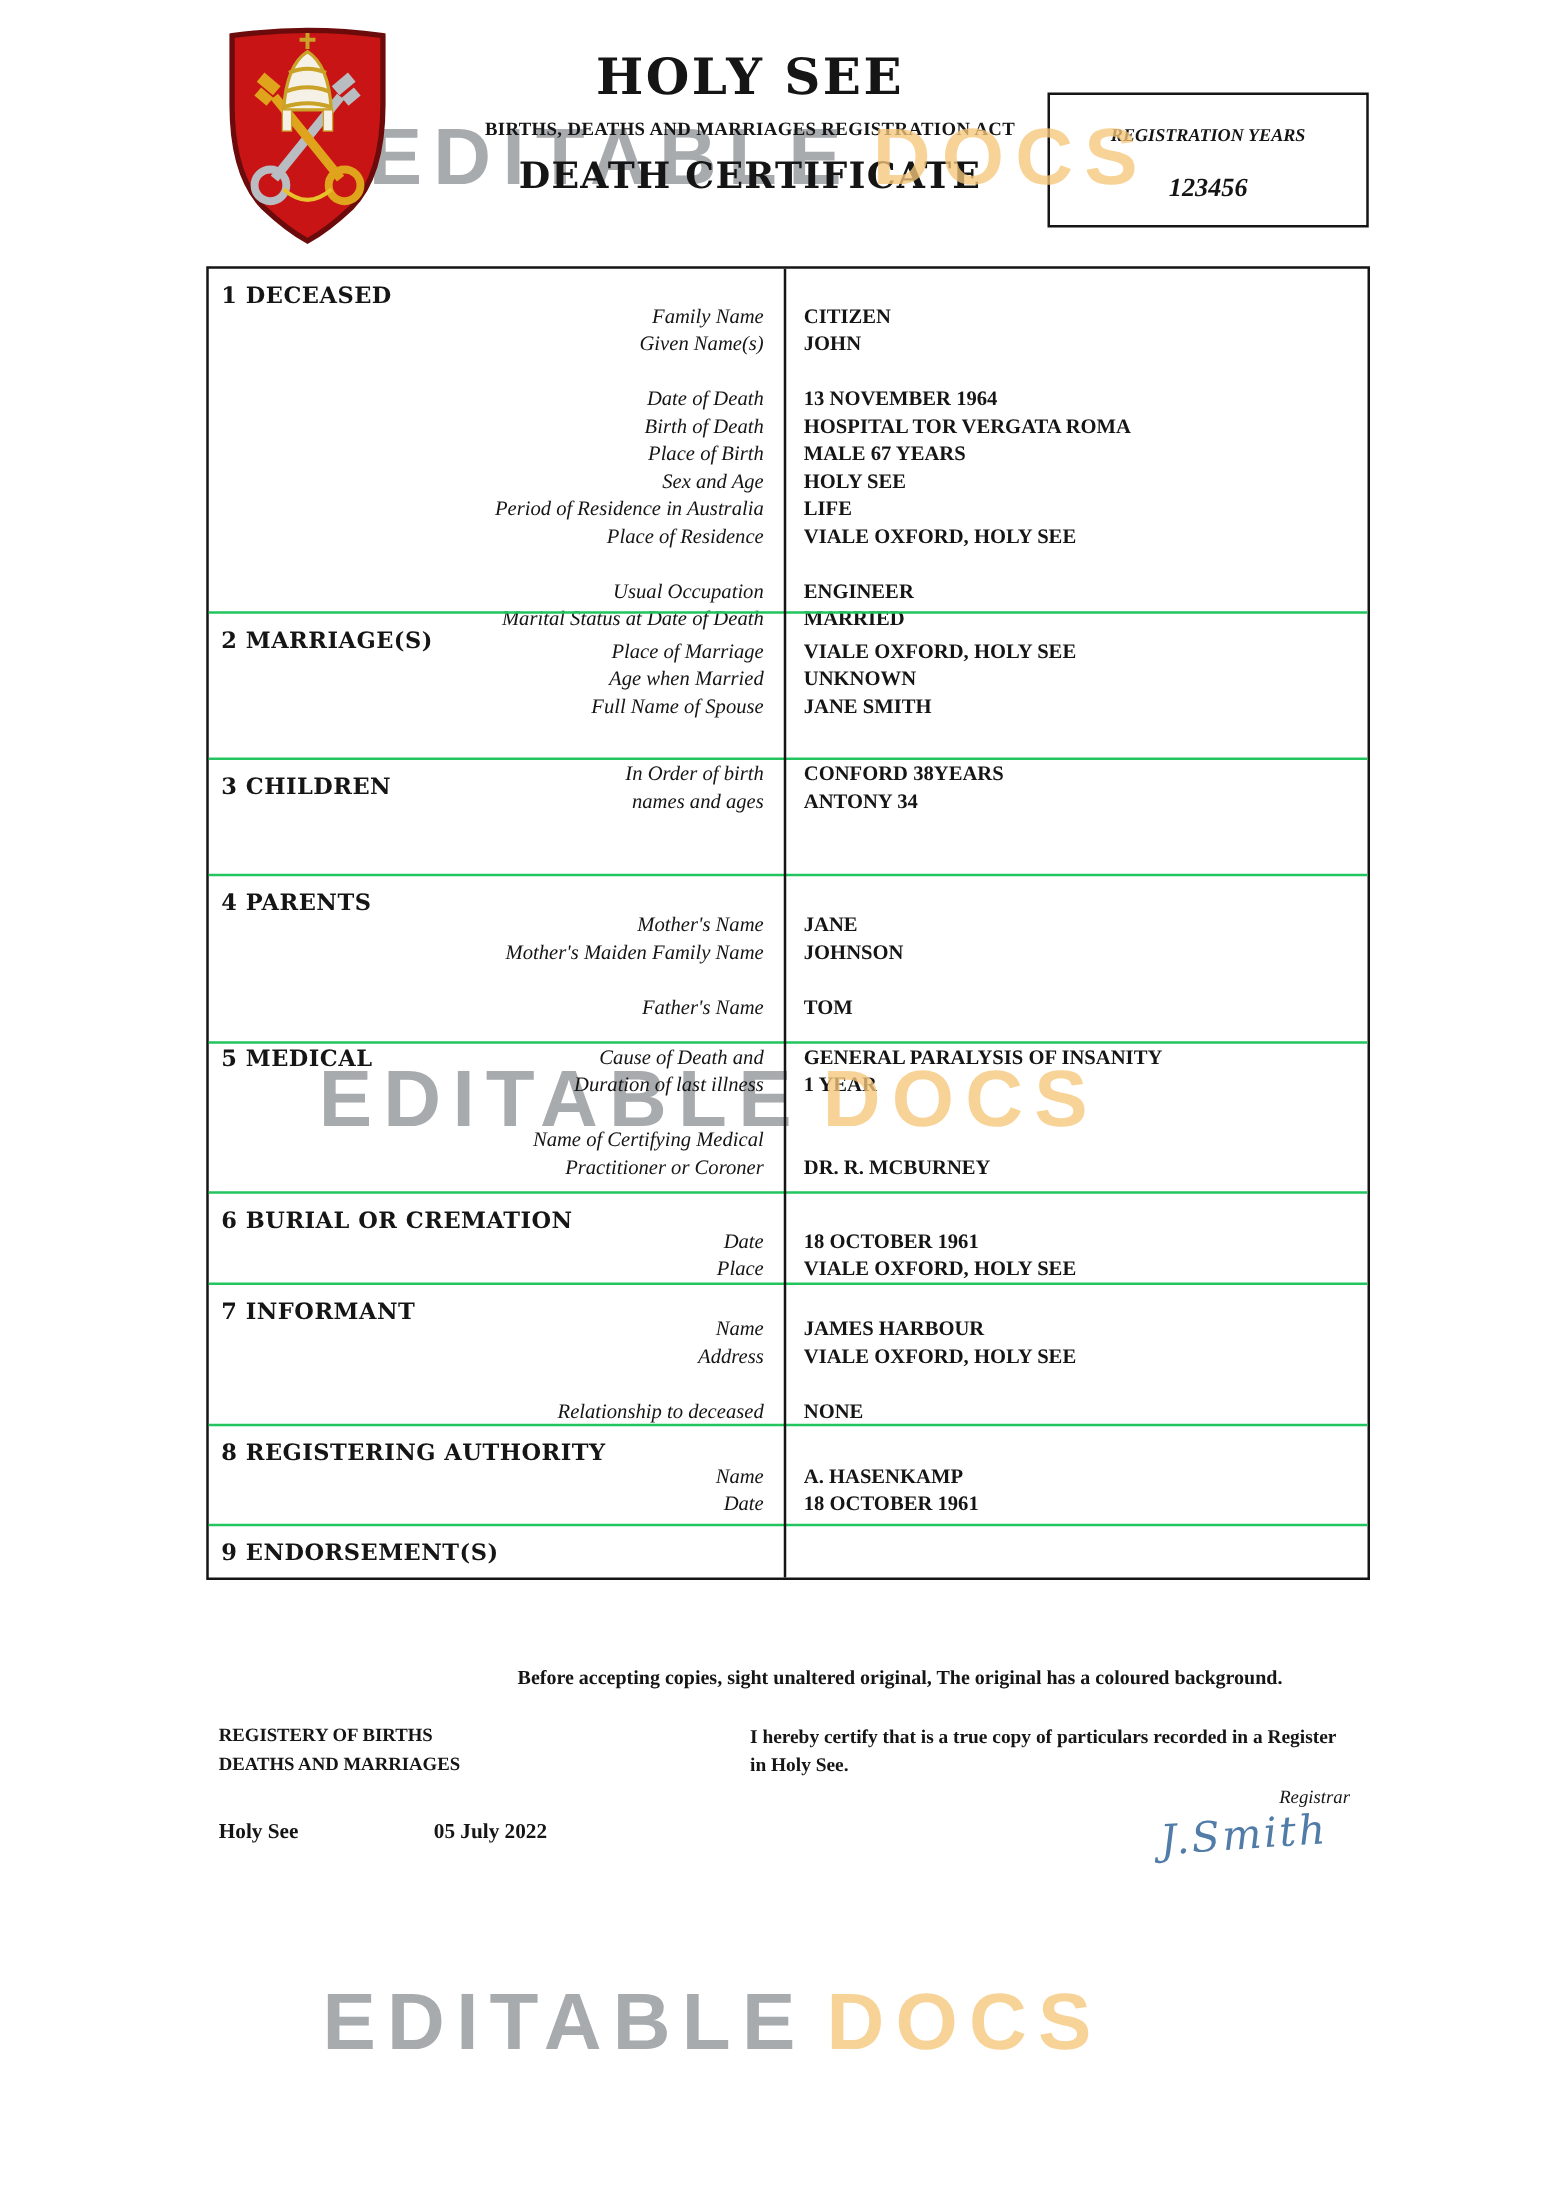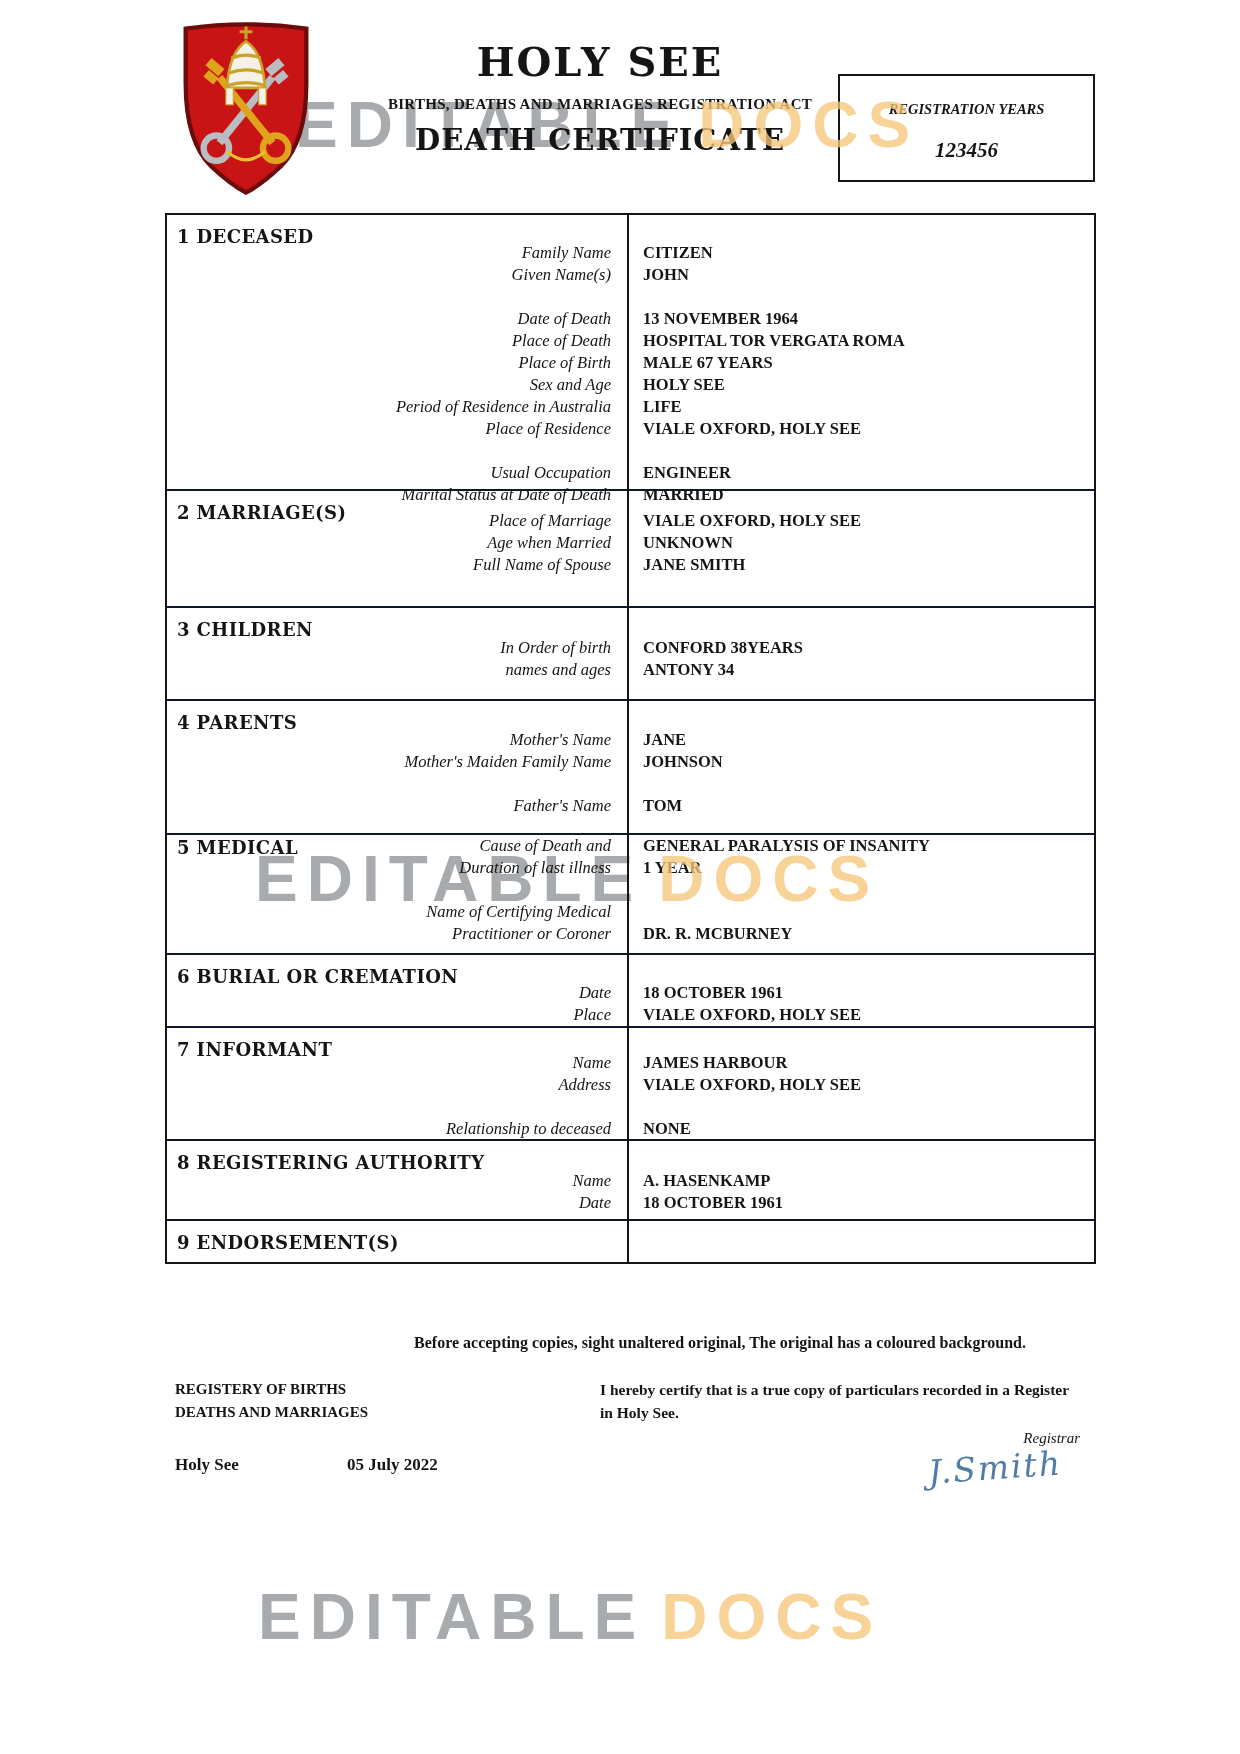--- a/index.html
+++ b/index.html
@@ -23,34 +23,34 @@
   #subtitle{font-size:15px;font-weight:600;margin-top:12px;letter-spacing:0.3px;}
   #doctype{font-family:"DejaVu Serif",serif;font-weight:bold;font-size:29px;letter-spacing:1px;margin-top:10px;}
   #regbox{position:absolute;left:838px;top:74px;width:257px;height:108px;border:2px solid #151515;
           box-sizing:border-box;text-align:center;}
   #reg-label{font-style:italic;font-weight:600;font-size:14.5px;padding-top:24px;line-height:18px;}
   #reg-number{font-style:italic;font-weight:600;font-size:21px;margin-top:20px;line-height:24px;}
 
   
   #cert-table{position:absolute;left:165px;top:213px;width:931px;border:2px solid #151515;box-sizing:border-box;}
   #vline{position:absolute;left:460px;top:0;bottom:0;width:2px;background:#151515;}
-  .section{position:relative;box-sizing:border-box;border-top:2px solid #0f172a;}
+  .section{position:relative;box-sizing:border-box;border-top:2px solid #22c55e;}
   .section.first{border-top:none;}
   .sec-title{position:absolute;left:10px;top:11px;font-weight:bold;font-size:18px;letter-spacing:0.4px;
              font-family:"DejaVu Serif",serif;white-space:nowrap;}
   .s5 .sec-title{top:2px;}
   .labels{position:absolute;left:0;top:0;width:444px;padding-right:16px;text-align:right;box-sizing:content-box;}
   .values{position:absolute;left:476px;right:6px;top:0;}
   .row-label{height:22px;line-height:22px;font-style:italic;font-size:16.5px;white-space:nowrap;}
   .row-value{height:22px;line-height:22px;font-weight:bold;font-size:16.5px;white-space:nowrap;}
   .s1{height:274px}.s2{height:117px}.s3{height:93px}.s4{height:134px}.s5{height:120px}
   .s6{height:73px}.s7{height:113px}.s8{height:80px}.s9{height:43px}
   .s1 .labels,.s1 .values{padding-top:27px}
   .s2 .labels,.s2 .values{padding-top:19px}
-  .s3 .labels,.s3 .values{padding-top:29px}
+  .s3 .labels,.s3 .values{}
   .s4 .labels,.s4 .values{padding-top:28px}
   .s5 .labels,.s5 .values{padding-top:0}
   .s6 .labels,.s6 .values{padding-top:27px}
   .s7 .labels,.s7 .values{padding-top:24px}
   .s8 .labels,.s8 .values{padding-top:29px}
 
   
   #notice{position:absolute;left:280px;top:1334px;width:880px;text-align:center;
           font-size:16px;font-weight:600;}
   #registry{position:absolute;left:175px;top:1378px;font-size:15px;font-weight:600;line-height:23px;}
@@ -120,21 +120,21 @@
     </div>
 
     <div id="cert-table">
       <div class="section s1 first">
         <div class="sec-title">1 DECEASED</div>
         <div class="labels">
             <div class="row-label">Family Name</div>
             <div class="row-label">Given Name(s)</div>
             <div class="row-label"></div>
             <div class="row-label">Date of Death</div>
-            <div class="row-label">Place of Death</div>
+            <div class="row-label">Birth of Death</div>
             <div class="row-label">Place of Birth</div>
             <div class="row-label">Sex and Age</div>
             <div class="row-label">Period of Residence in Australia</div>
             <div class="row-label">Place of Residence</div>
             <div class="row-label"></div>
             <div class="row-label">Usual Occupation</div>
             <div class="row-label">Marital Status at Date of Death</div>
           </div>
         <div class="values">
             <div class="row-value">CITIZEN</div>

